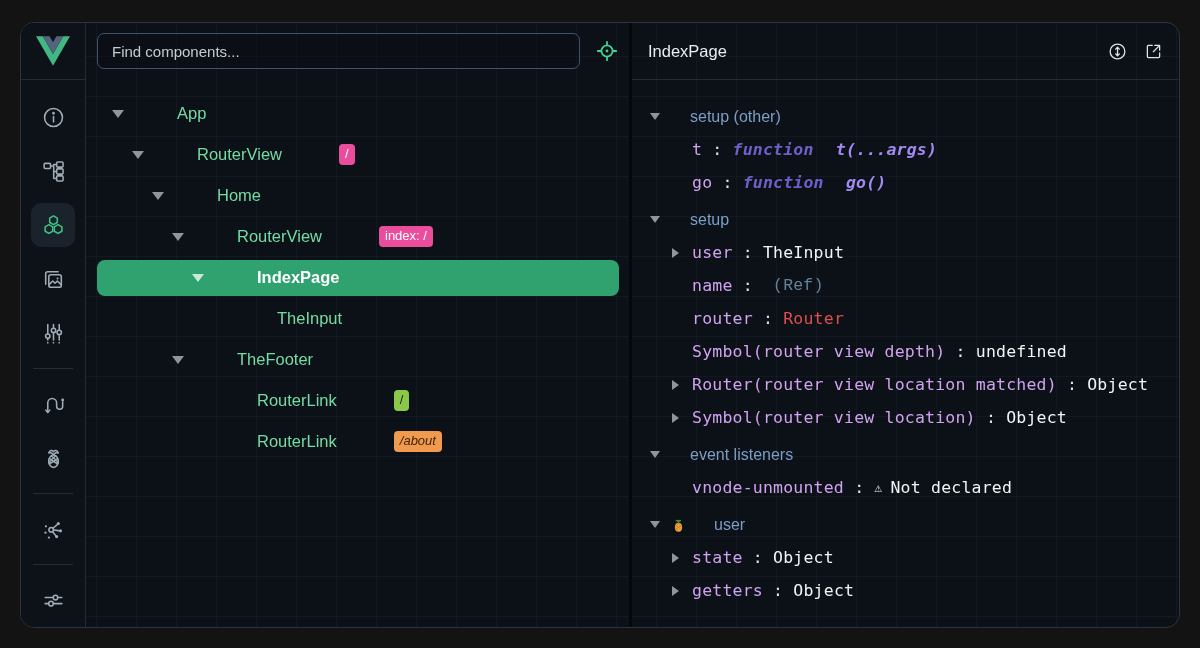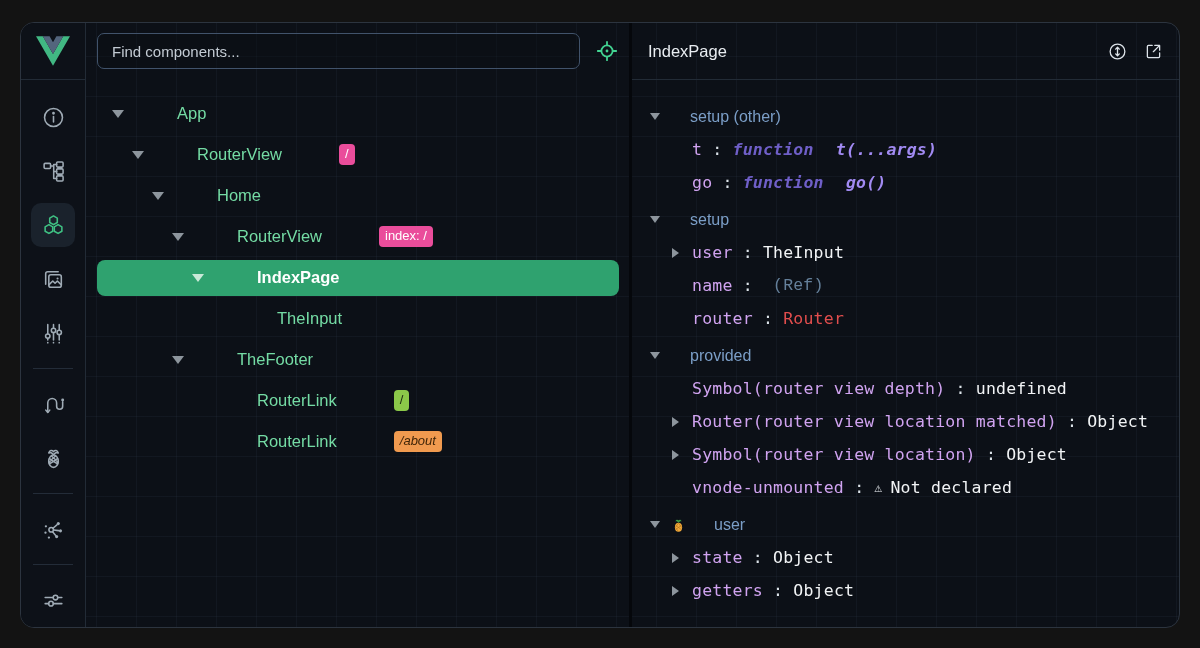--- a/index.html
+++ b/index.html
@@ -274,29 +274,29 @@
         <div class="insp-row mono"><span class="arr"><span class="tri right hidden"></span></span><span class="k">go</span><span class="sep"> : </span><span class="v-kw">function </span><span class="v-sig">go()</span></div>
         <div class="insp-section-header">
           <span class="tgl">
             <span class="tri down"></span>
           </span>
           <span class="sec-label">setup</span>
         </div>
         <div class="insp-row mono"><span class="arr"><span class="tri right"></span></span><span class="k">user</span><span class="sep"> : </span><span class="v-white">TheInput</span></div>
         <div class="insp-row mono"><span class="arr"><span class="tri right hidden"></span></span><span class="k">name</span><span class="sep"> : </span><span class="v-muted"> (Ref)</span></div>
         <div class="insp-row mono"><span class="arr"><span class="tri right hidden"></span></span><span class="k">router</span><span class="sep"> : </span><span class="v-red">Router</span></div>
-        <div class="insp-section-header">
-          <span class="tgl">
-            <span class="tri down"></span>
-          </span>
-          <span class="sec-label">provided</span>
-        </div>
         <div class="insp-row mono"><span class="arr"><span class="tri right hidden"></span></span><span class="k">Symbol(router view depth)</span><span class="sep"> : </span><span class="v-white">undefined</span></div>
         <div class="insp-row mono"><span class="arr"><span class="tri right"></span></span><span class="k">Router(router view location matched)</span><span class="sep"> : </span><span class="v-white">Object</span></div>
         <div class="insp-row mono"><span class="arr"><span class="tri right"></span></span><span class="k">Symbol(router view location)</span><span class="sep"> : </span><span class="v-white">Object</span></div>
+        <div class="insp-section-header">
+          <span class="tgl">
+            <span class="tri down"></span>
+          </span>
+          <span class="sec-label">event listeners</span>
+        </div>
         <div class="insp-row mono"><span class="arr"><span class="tri right hidden"></span></span><span class="k">vnode-unmounted</span><span class="sep"> : </span><span class="v-warn">⚠ </span><span class="v-white">Not declared</span></div>
         <div class="insp-section-header">
           <span class="tgl">
             <span class="tri down"></span>
           </span>
           <span class="sec-icon">
             <svg width="17" height="17" viewBox="0 0 16 16">
               <path d="M8 6.4 C7.2 4.9 5.9 4.6 5 5.1 C5.7 3.3 7.1 3 8 4.2 C8.9 3 10.3 3.3 11 5.1 C10.1 4.6 8.8 4.9 8 6.4 z" fill="#3f9e46"></path>
               <ellipse cx="8" cy="10.6" rx="3.4" ry="4.3" fill="#f0a93c"></ellipse>
               <path d="M5.4 8.9 L10.6 12.7 M10.6 8.9 L5.4 12.7 M8 6.6 L10.9 10.8 M8 6.6 L5.1 10.8 M8 14.8 L5.3 11" stroke="#b97a1d" stroke-width="0.7" fill="none"></path>

